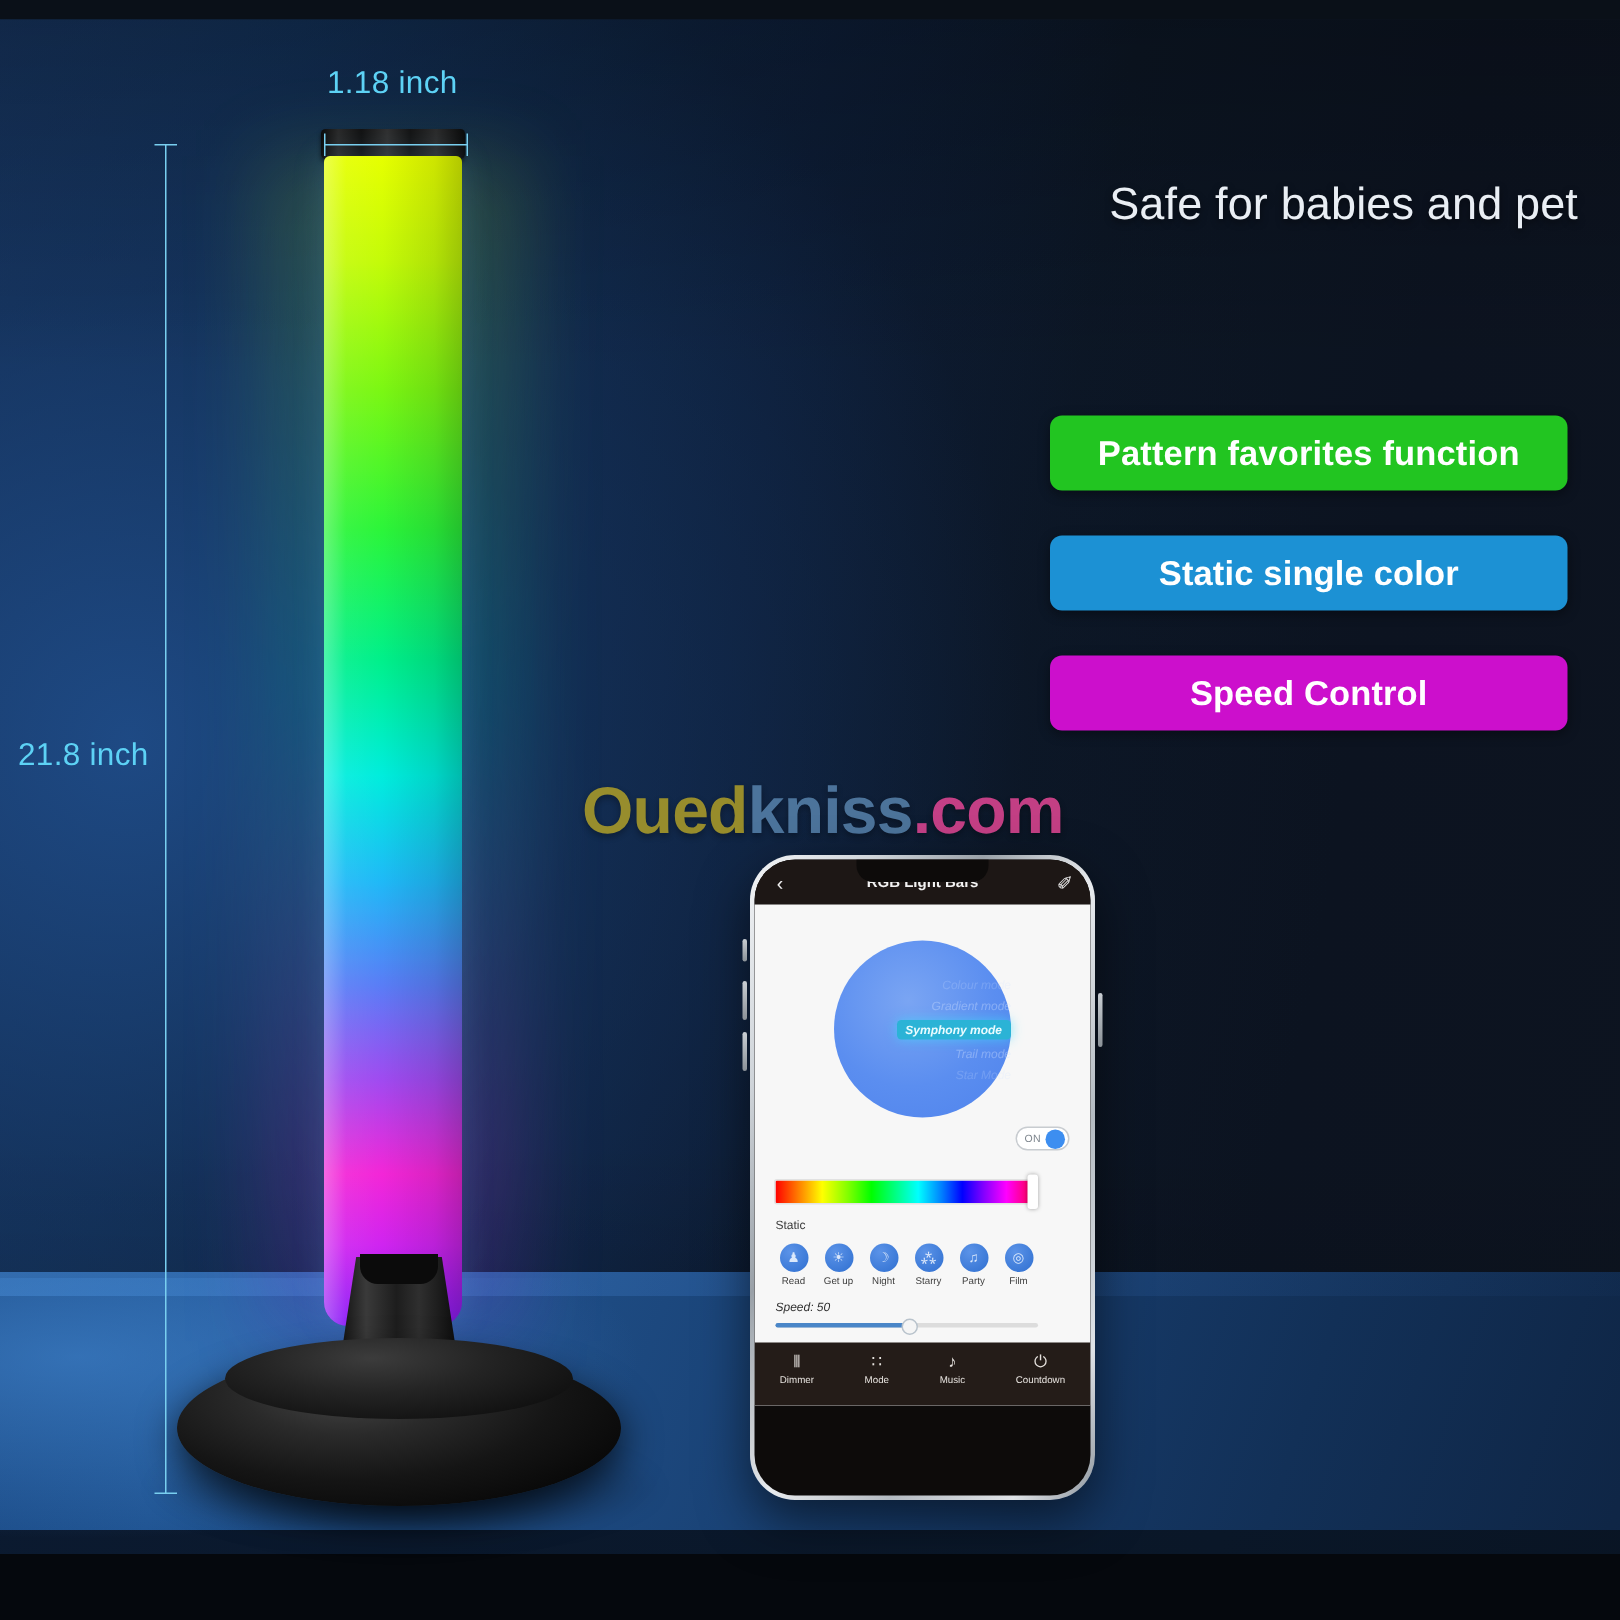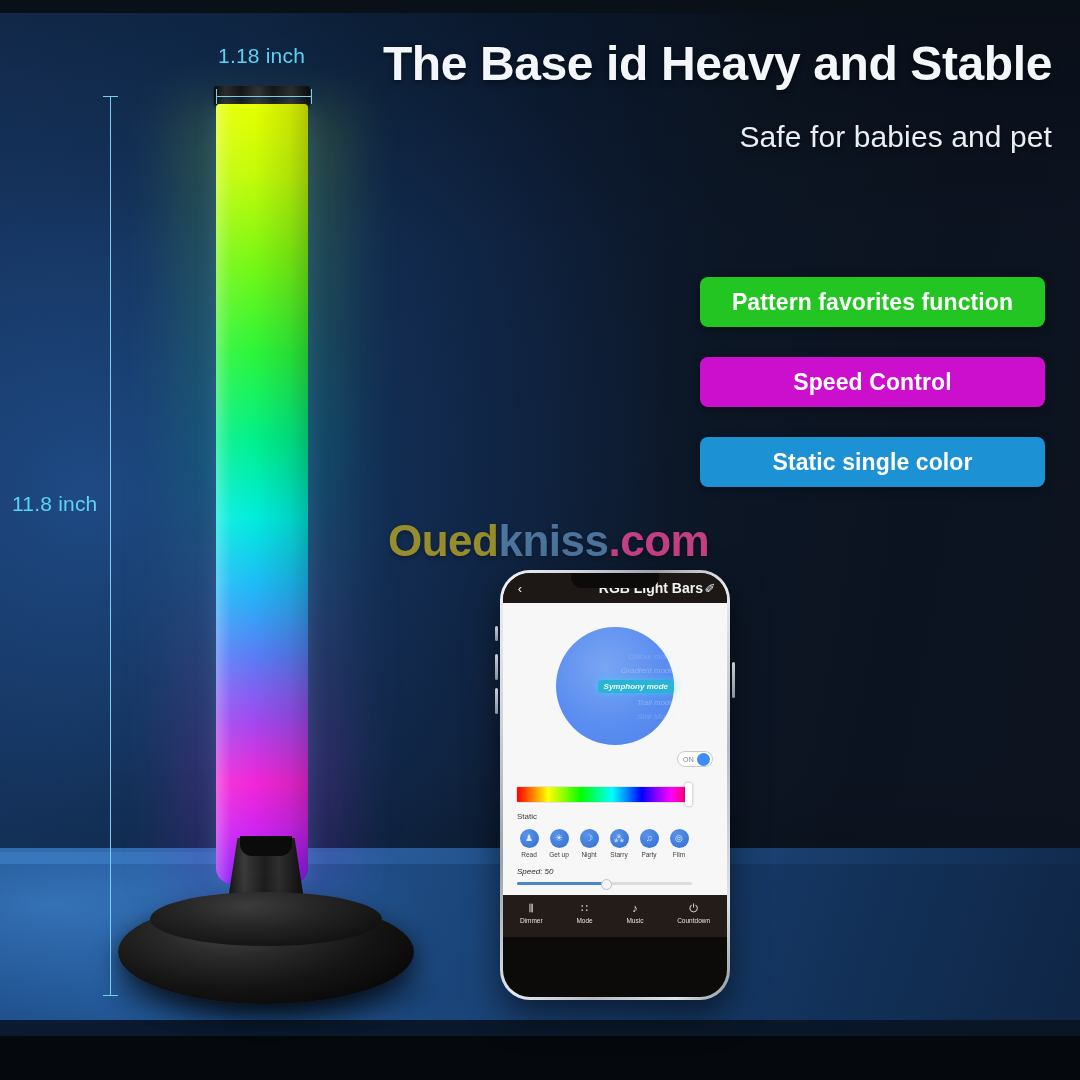--- a/index.html
+++ b/index.html
@@ -167,21 +167,21 @@
   .phone-btn{position:absolute;left:-5px;width:3px;border-radius:2px;background:linear-gradient(180deg,#c9ced3,#8b9298);}
   .pb1{top:56px;height:15px;}
   .pb2{top:84px;height:26px;}
   .pb3{top:118px;height:26px;}
   .phone-btn-r{position:absolute;right:-5px;top:92px;width:3px;height:36px;border-radius:2px;background:linear-gradient(180deg,#c9ced3,#8b9298);}
 
   .app-header{
     position:relative;height:30px;background:#1d1715;display:flex;align-items:center;
     padding:0 10px;box-sizing:border-box;
   }
-  .app-title{flex:1;text-align:right;color:#f2f2f2;font-size:14px;font-weight:bold;}
+  .app-title{flex:1;text-align:center;color:#f2f2f2;font-size:10px;font-weight:bold;}
   .hdr-icon{color:#f0f0f0;font-size:13px;line-height:1;width:14px;text-align:center;cursor:pointer;}
 
   .app-body{position:relative;height:334px;background:#f7f7f7;overflow:hidden;}
 
   .mode-wheel{
     position:absolute;left:50%;transform:translateX(-50%);top:24px;width:118px;height:118px;border-radius:50%;
     background:radial-gradient(circle at 42% 34%, #7aa5f3 0%, #5b8ef0 55%, #4f83ec 100%);
     display:flex;flex-direction:column;align-items:flex-end;justify-content:center;font-style:italic;
   }
   .mode-item{font-size:8px;color:#cfe0ff;margin:2.5px 0;white-space:nowrap;}
@@ -264,34 +264,33 @@
   <div class="base-foot-top"></div>
 
   <div class="dim-tick-l"></div>
   <div class="dim-line-h"></div>
   <div class="dim-tick-r"></div>
   <div class="dim-label dim-w-label">1.18 inch</div>
 
   <div class="dim-tick-t"></div>
   <div class="dim-line-v"></div>
   <div class="dim-tick-b"></div>
-  <div class="dim-label dim-h-label">11.8 inch</div>
-
-  <div class="headline">The Base id Heavy and Stable</div>
+  <div class="dim-label dim-h-label">21.8 inch</div>
+
   <div class="subhead">Safe for babies and pet</div>
 
   <div class="pills">
     <div class="pill" style="background: rgb(34, 197, 33);">
       <span>Pattern favorites function</span>
     </div>
+    <div class="pill" style="background: rgb(28, 145, 212);">
+      <span>Static single color</span>
+    </div>
     <div class="pill" style="background: rgb(204, 15, 204);">
       <span>Speed Control</span>
-    </div>
-    <div class="pill" style="background: rgb(28, 145, 212);">
-      <span>Static single color</span>
     </div>
   </div>
 
   <div class="watermark"><span class="wm-a">Oued</span><span class="wm-b">kniss</span><span class="wm-c">.com</span></div>
 
   <div class="phone">
     <div class="phone-btn pb1"></div>
     <div class="phone-btn pb2"></div>
     <div class="phone-btn pb3"></div>
     <div class="phone-btn-r"></div>

